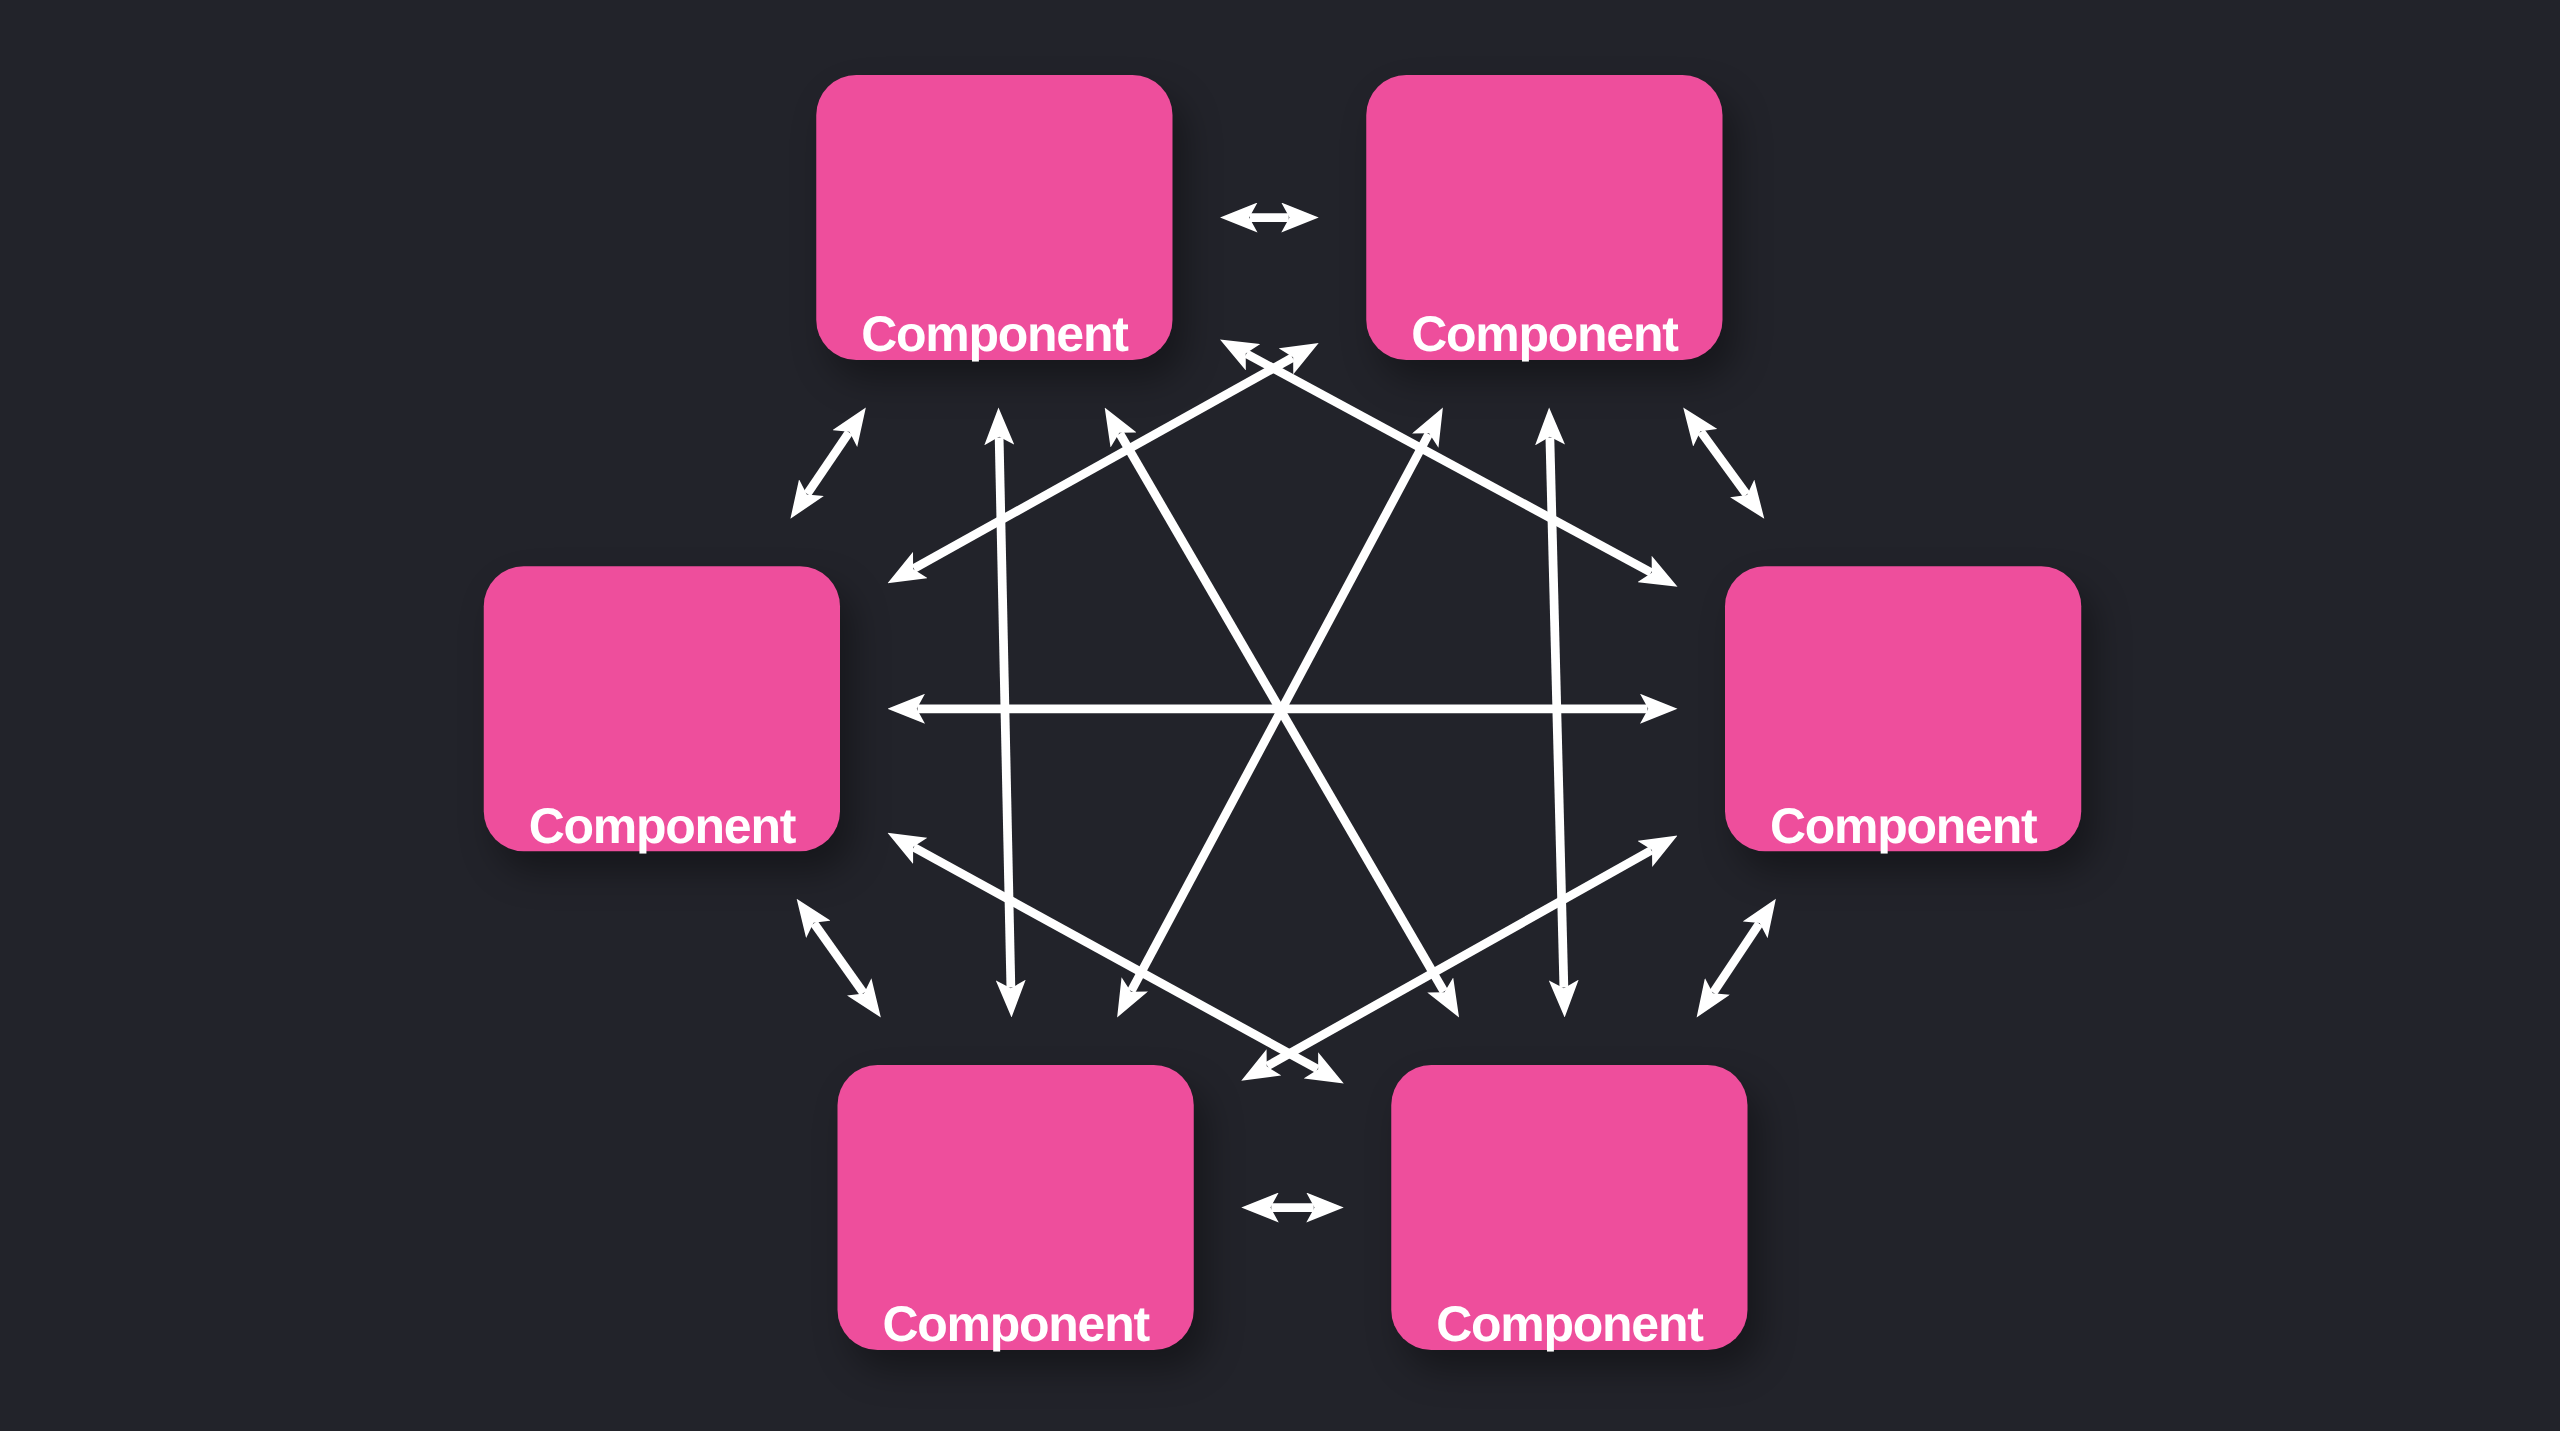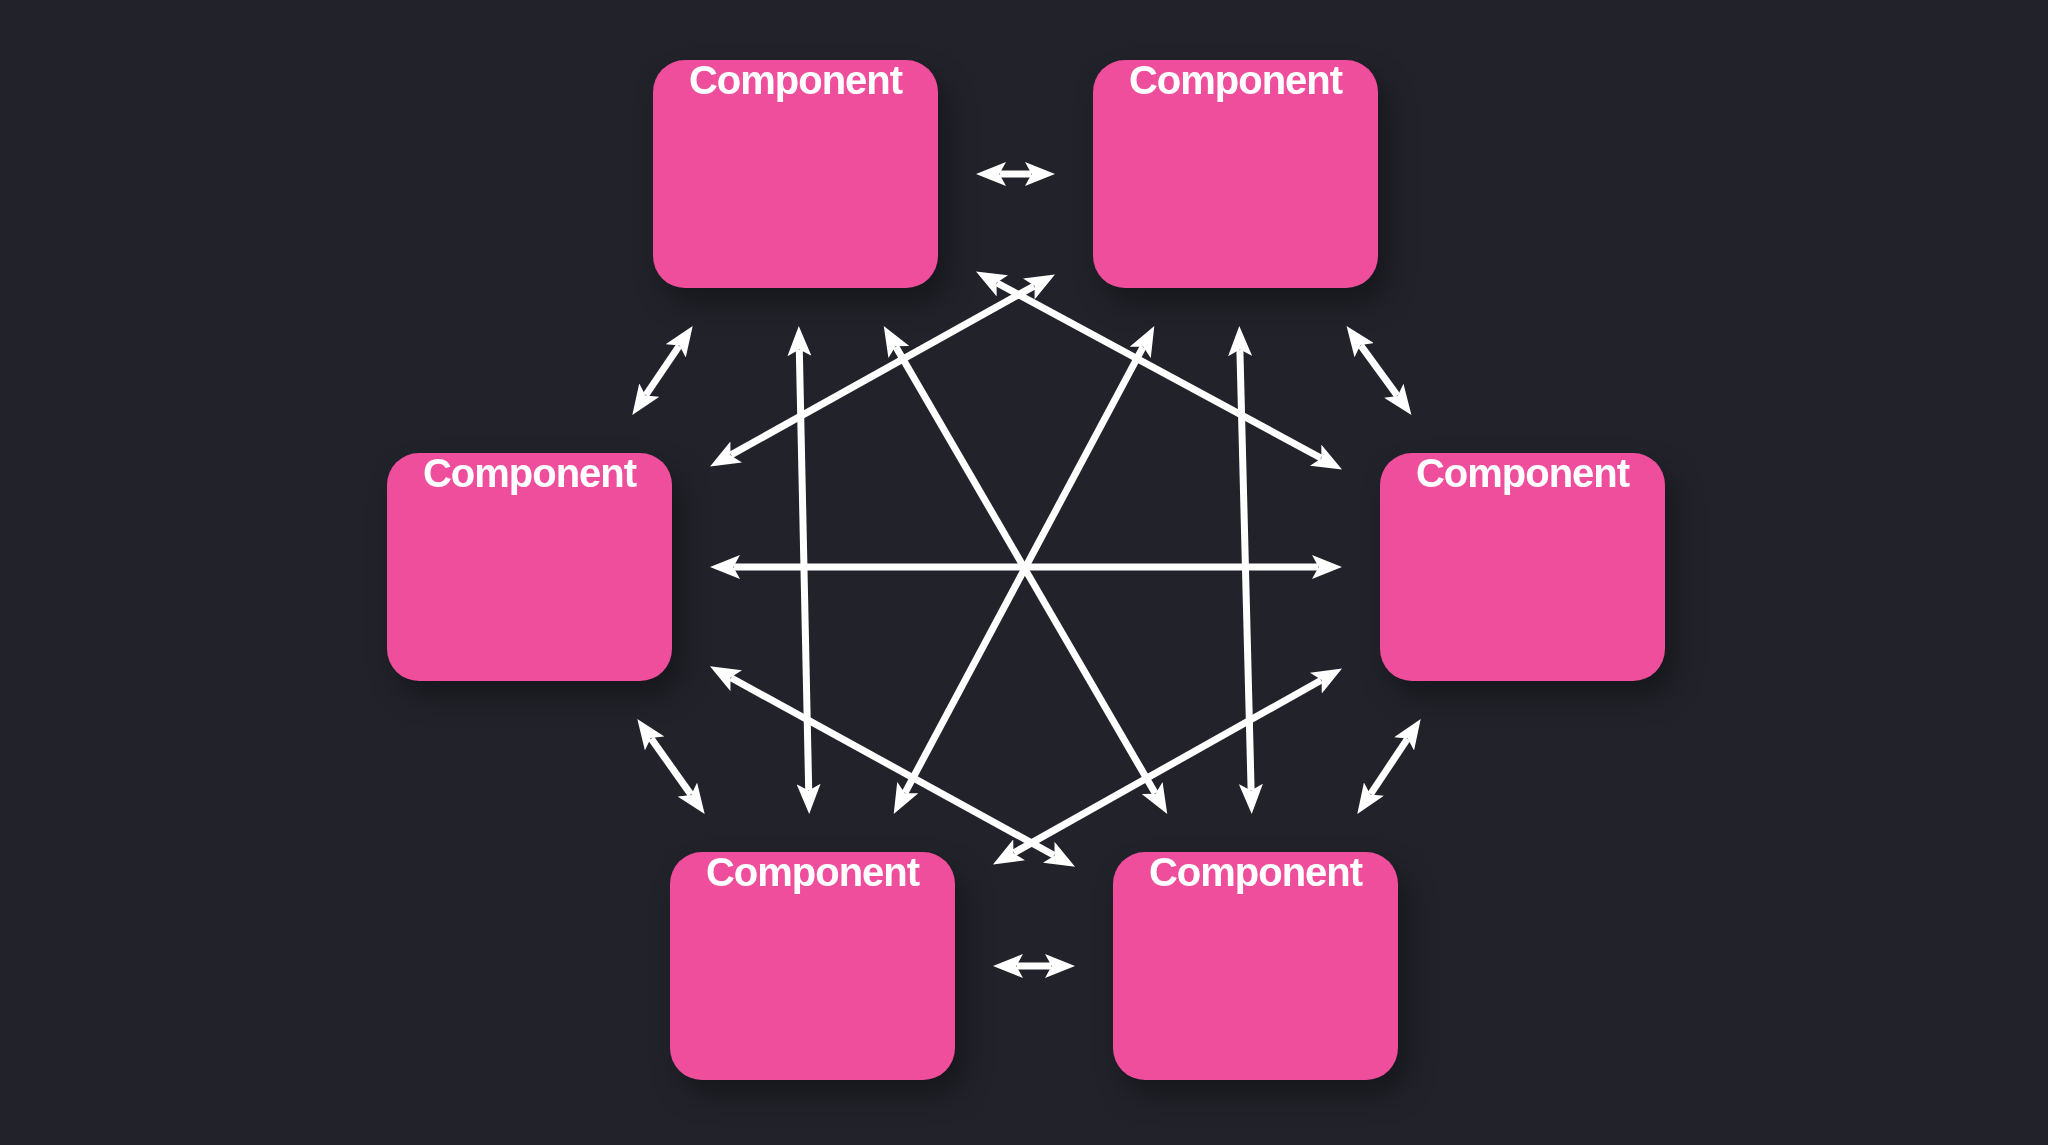--- a/index.html
+++ b/index.html
@@ -20,21 +20,21 @@
   svg.edges {
     position: absolute;
     left: 0;
     top: 0;
     z-index: 1;
   }
   .node {
     position: absolute;
     z-index: 2;
     display: flex;
-    align-items: flex-start;
+    align-items: flex-end;
     justify-content: center;
     background: var(--node-fill, #ee4e9c);
     box-shadow: 10px 16px 28px rgba(0, 0, 0, 0.35);
   }
   .node .label {
     color: var(--label-color, #ffffff);
     font-weight: 700;
     font-size: 40px;
     line-height: 1;
     letter-spacing: -1px;

